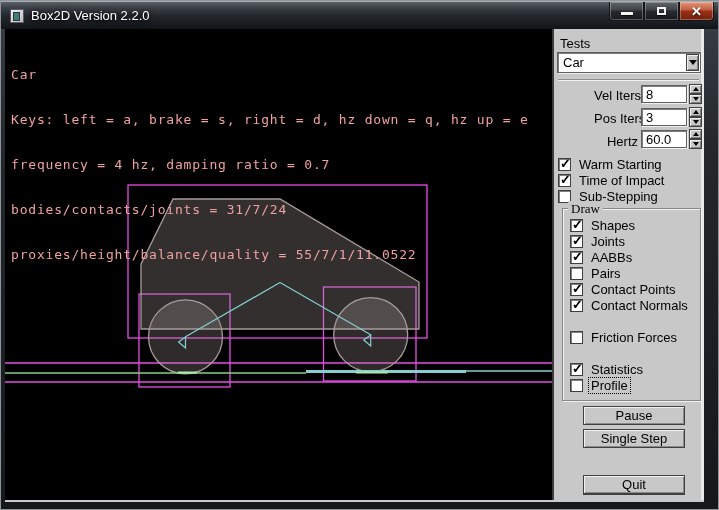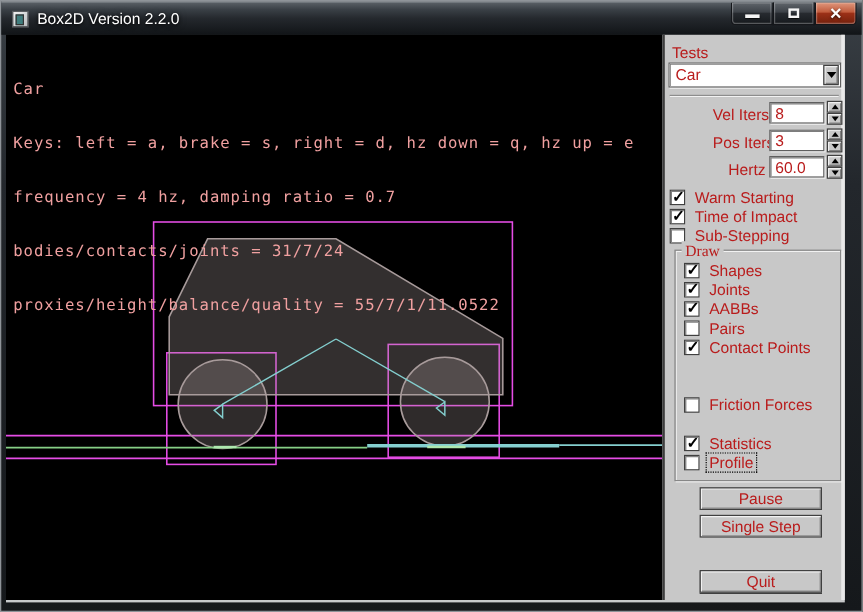--- a/index.html
+++ b/index.html
@@ -71,21 +71,21 @@
   .joint      { stroke:var(--joint_cyan,#84cfcf); stroke-width:1.2; fill:none; }
   .bridge     { stroke:var(--joint_cyan,#84cfcf); fill:none; }
   .staticedge { stroke:var(--static_green,#86cf86); stroke-width:1.5; }
   .contact    { stroke:#aee8ae; stroke-width:2; }
 
   
   .panel {
     position:relative; width:152px; height:471px;
     background:var(--panel_bg,#c8c8c8);
     border-left:2px solid #3c3c3c; border-right:3px solid #e9e9e9;
-    color:#b91c1c; font-size:13px;
+    color:#000000; font-size:13px;
   }
   .panel-label { position:absolute; white-space:nowrap; }
 
   .combo {
     position:absolute; left:3px; top:23px; width:144px; height:21px;
     background:#fff; border:1px solid #5f5f5f;
     box-shadow:inset 1px 1px 0 #7d7d7d, 1px 1px 0 #efefef;
     display:flex; align-items:center;
   }
   .combo-value { padding-left:5px; flex:1; }
@@ -285,20 +285,24 @@
         <div class="checklabel">AABBs</div>
       </div>
       <div class="checkrow" style="left:16px; top:237px;">
         <div class="checkbox"></div>
         <div class="checklabel">Pairs</div>
       </div>
       <div class="checkrow" style="left:16px; top:253px;">
         <div class="checkbox checked"></div>
         <div class="checklabel">Contact Points</div>
       </div>
+      <div class="checkrow" style="left:16px; top:269px;">
+        <div class="checkbox checked"></div>
+        <div class="checklabel">Contact Normals</div>
+      </div>
       <div class="checkrow" style="left:16px; top:301px;">
         <div class="checkbox"></div>
         <div class="checklabel">Friction Forces</div>
       </div>
       <div class="checkrow" style="left:16px; top:333px;">
         <div class="checkbox checked"></div>
         <div class="checklabel">Statistics</div>
       </div>
       <div class="checkrow" style="left:16px; top:349px;">
         <div class="checkbox"></div>

